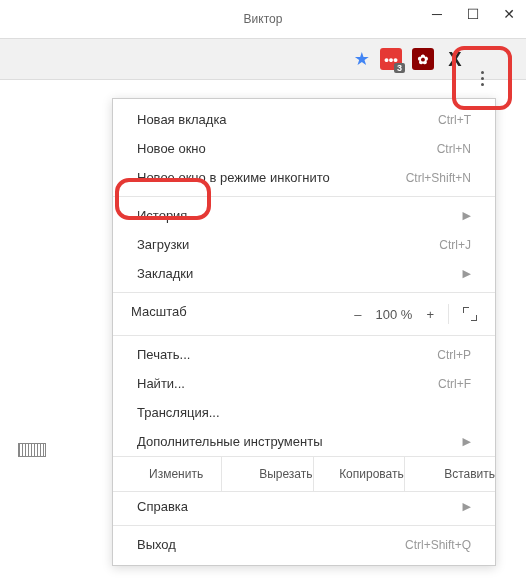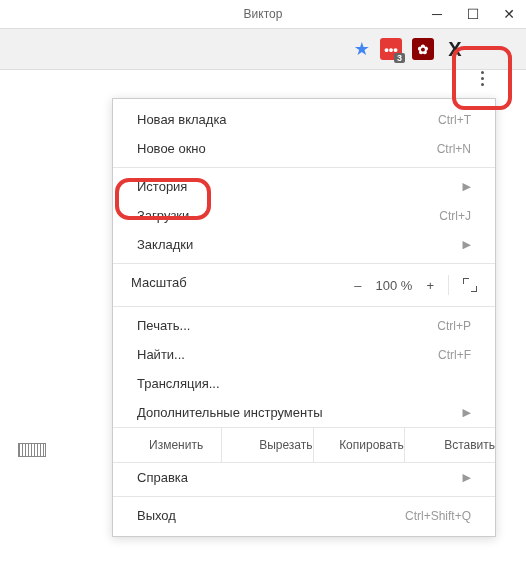--- a/index.html
+++ b/index.html
@@ -1,16 +1,16 @@
 <!DOCTYPE html>
 <html><head>
 <meta charset="utf-8">
 <style>
 body{margin:0;font-family:Arial,sans-serif;font-size:13px;color:#333;background:#fff;width:526px;height:585px;position:relative;overflow:hidden}
-.titlebar{height:28px;display:flex;align-items:center;justify-content:center;position:relative}
+.titlebar{height:38px;display:flex;align-items:center;justify-content:center;position:relative}
 .title{font-size:12px;color:#666}
 .win-controls{position:absolute;right:8px;top:0;height:28px;display:flex;align-items:center;gap:18px}
 .win-btn{width:18px;height:18px;display:flex;align-items:center;justify-content:center;color:#333;font-size:14px}
 .toolbar{height:40px;background:#f1f1f1;border-top:1px solid #ddd;border-bottom:1px solid #ddd;display:flex;align-items:center;justify-content:flex-end;padding-right:60px;gap:10px}
 .star{color:#4285f4;font-size:18px}
 .ext-icon{width:22px;height:22px;display:flex;align-items:center;justify-content:center;font-size:13px;color:#fff;font-weight:bold}
 .ext-red{background:#e53935;border-radius:3px;position:relative}
 .ext-red .badge{position:absolute;bottom:-3px;right:-3px;background:#666;color:#fff;font-size:9px;padding:0 3px;border-radius:2px}
 .ext-dark{background:#8b0000;border-radius:3px}
 .ext-x{font-size:20px;color:#222;background:none}
@@ -68,20 +68,24 @@
 
 <div class="menu">
   <div class="menu-item">
       <span>Новая вкладка</span>
       <span class="shortcut">Ctrl+T</span>
     </div>
   <div class="menu-item">
       <span>Новое окно</span>
       <span class="shortcut">Ctrl+N</span>
     </div>
+  <div class="menu-item">
+      <span>Новое окно в режиме инкогнито</span>
+      <span class="shortcut">Ctrl+Shift+N</span>
+    </div>
   <div class="sep"></div>
   <div class="menu-item">
       <span>История</span>
       <span class="arrow">▶</span>
     </div>
   <div class="menu-item">
       <span>Загрузки</span>
       <span class="shortcut">Ctrl+J</span>
     </div>
   <div class="menu-item">

